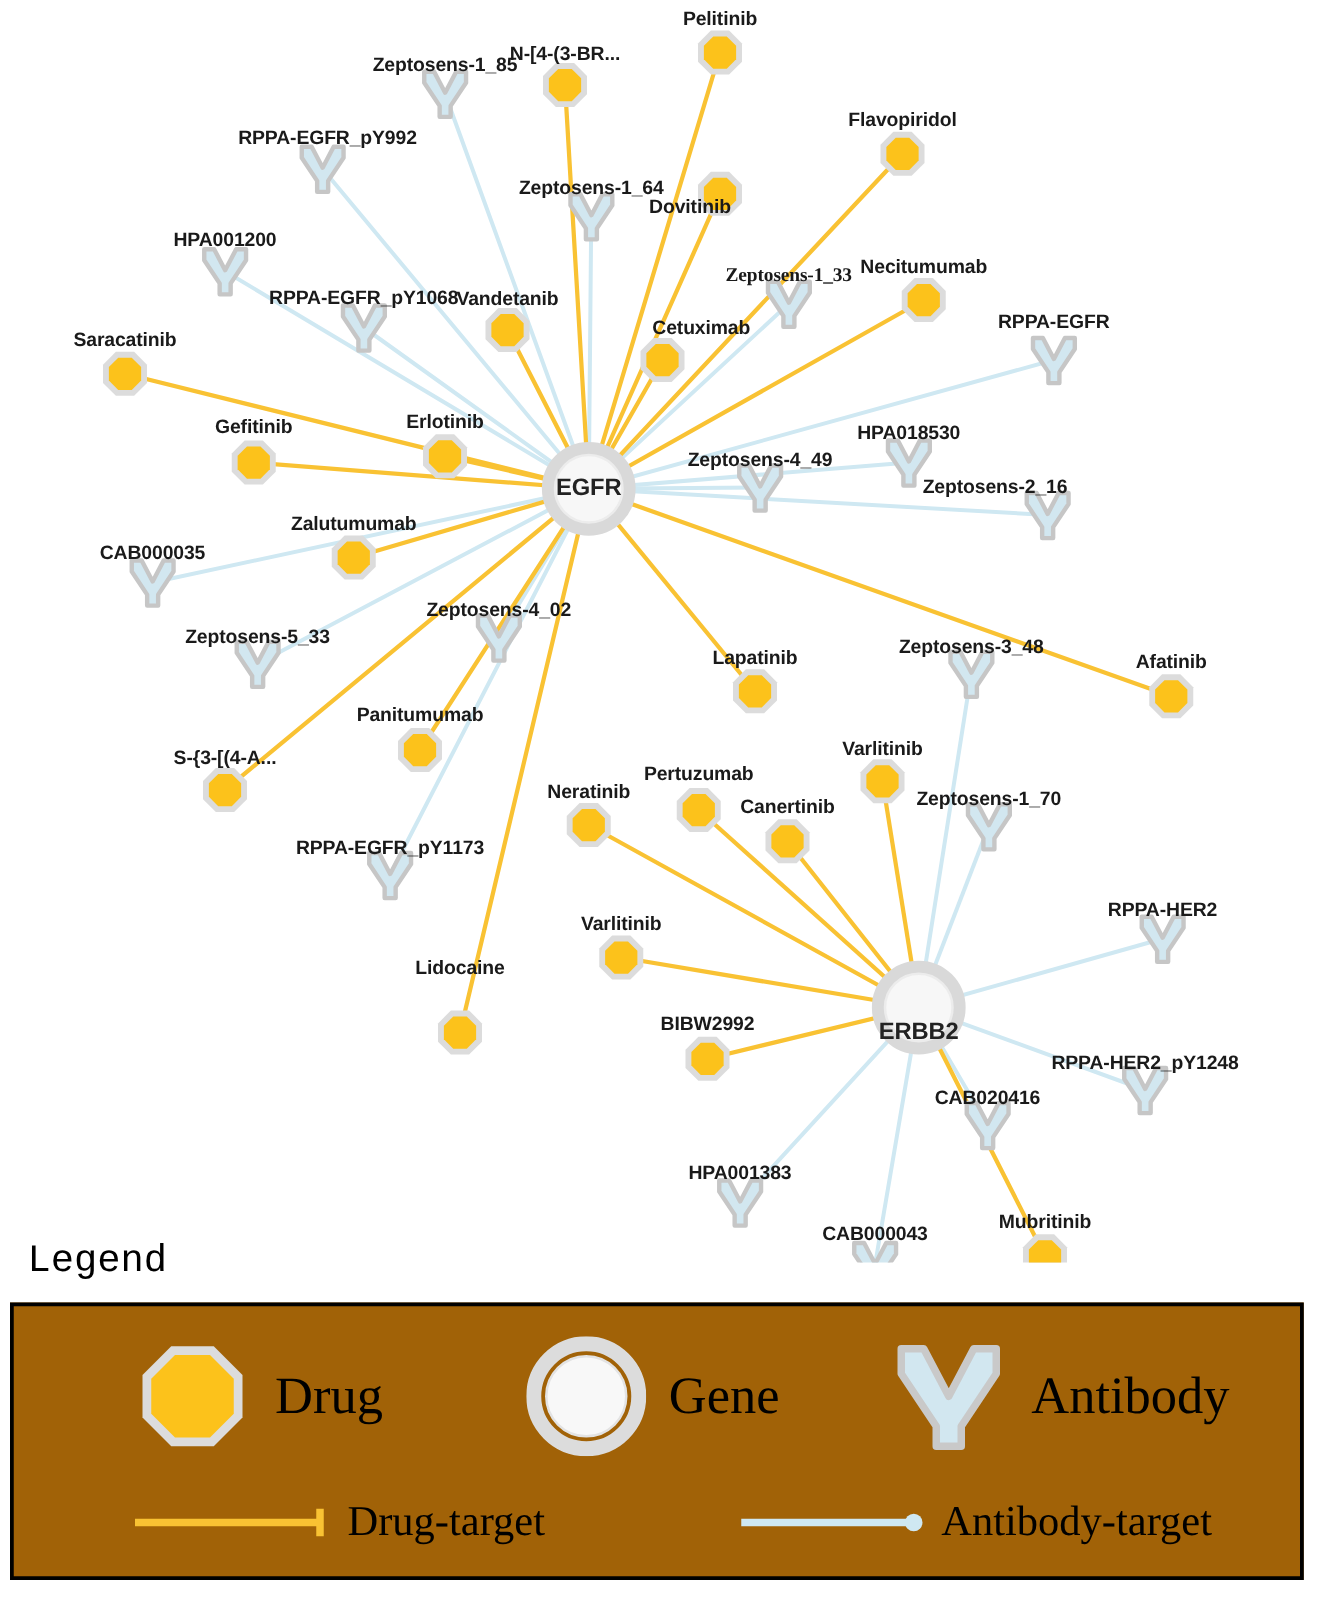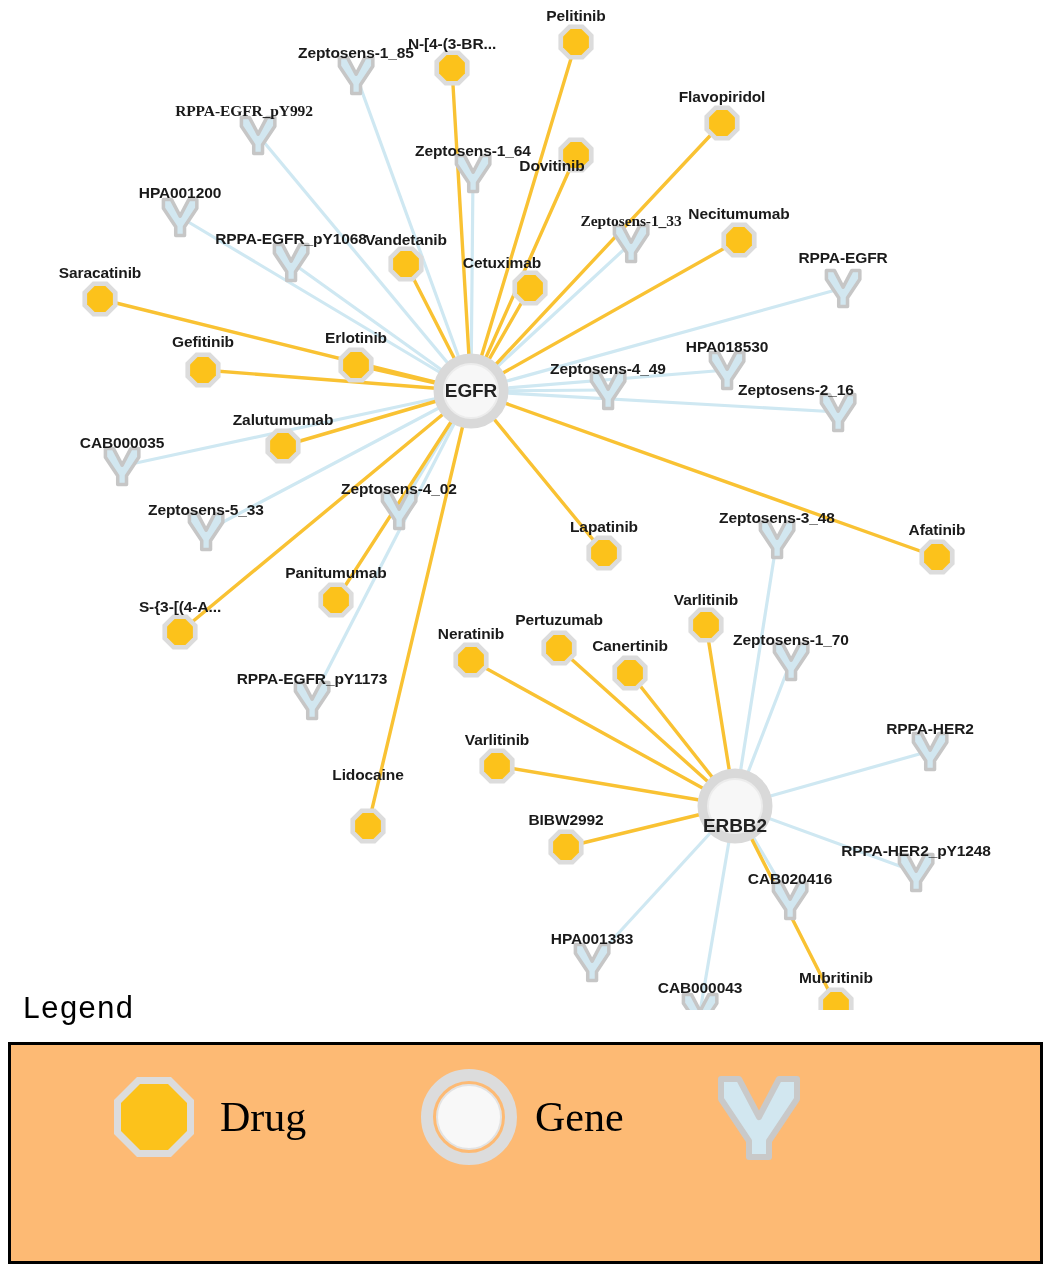--- a/index.html
+++ b/index.html
@@ -49,21 +49,21 @@
     color: #000;
     font-weight: normal;
   }
   #legend-box {
     position: absolute;
     left: 8px;
     top: 1042px;
     width: 1035px;
     height: 222px;
     border: 3px solid #000;
-    background: #fdba74;
+    background: #a16207;
     box-sizing: border-box;
   }
   .legend-row1 {
     position: absolute;
     left: 0;
     top: 20px;
     width: 100%;
     height: 110px;
   }
   .legend-item {
@@ -248,21 +248,21 @@
       <polygon points="583.6,854.3 573.3,864.6 558.7,864.6 548.4,854.3 548.4,839.7 558.7,829.4 573.3,829.4 583.6,839.7" fill="#dcdcdc"></polygon>
       <polygon points="578.9,852.4 571.4,859.9 560.6,859.9 553.1,852.4 553.1,841.6 560.6,834.1 571.4,834.1 578.9,841.6" fill="#fcc21b"></polygon>
       <polygon points="853.6,1012.3 843.3,1022.6 828.7,1022.6 818.4,1012.3 818.4,997.7 828.7,987.4 843.3,987.4 853.6,997.7" fill="#dcdcdc"></polygon>
       <polygon points="848.9,1010.4 841.4,1017.9 830.6,1017.9 823.1,1010.4 823.1,999.6 830.6,992.1 841.4,992.1 848.9,999.6" fill="#fcc21b"></polygon>
       <circle cx="471" cy="391" r="32" fill="none" stroke="#d9d9d9" stroke-width="11"></circle>
       <circle cx="471" cy="391" r="27" fill="#f7f7f7" stroke="#ececec" stroke-width="2"></circle>
       <circle cx="735" cy="806" r="32" fill="none" stroke="#d9d9d9" stroke-width="11"></circle>
       <circle cx="735" cy="806" r="27" fill="#f7f7f7" stroke="#ececec" stroke-width="2"></circle>
     </svg>
     <div class="node-label" style="left: 356px; top: 53px;">Zeptosens-1_85</div>
-    <div class="node-label" style="left: 244px; top: 111px; font-family: Liberation Serif, serif;">RPPA-EGFR_pY992</div>
+    <div class="node-label" style="left: 262px; top: 111px;">RPPA-EGFR_pY992</div>
     <div class="node-label" style="left: 473px; top: 151px;">Zeptosens-1_64</div>
     <div class="node-label" style="left: 180px; top: 193px;">HPA001200</div>
     <div class="node-label" style="left: 631px; top: 221px; font-family: Liberation Serif, serif;">Zeptosens-1_33</div>
     <div class="node-label" style="left: 291px; top: 239px;">RPPA-EGFR_pY1068</div>
     <div class="node-label" style="left: 843px; top: 258px;">RPPA-EGFR</div>
     <div class="node-label" style="left: 727px; top: 347px;">HPA018530</div>
     <div class="node-label" style="left: 608px; top: 369px;">Zeptosens-4_49</div>
     <div class="node-label" style="left: 796px; top: 390px;">Zeptosens-2_16</div>
     <div class="node-label" style="left: 122px; top: 443px;">CAB000035</div>
     <div class="node-label" style="left: 399px; top: 489px;">Zeptosens-4_02</div>
@@ -274,21 +274,21 @@
     <div class="node-label" style="left: 916px; top: 851px;">RPPA-HER2_pY1248</div>
     <div class="node-label" style="left: 790px; top: 879px;">CAB020416</div>
     <div class="node-label" style="left: 592px; top: 939px;">HPA001383</div>
     <div class="node-label" style="left: 700px; top: 988px;">CAB000043</div>
     <div class="node-label" style="left: 576px; top: 16px;">Pelitinib</div>
     <div class="node-label" style="left: 452px; top: 44px;">N-[4-(3-BR...</div>
     <div class="node-label" style="left: 722px; top: 97px;">Flavopiridol</div>
     <div class="node-label" style="left: 552px; top: 130px; margin-top: 36px;">Dovitinib</div>
     <div class="node-label" style="left: 739px; top: 214px;">Necitumumab</div>
     <div class="node-label" style="left: 406px; top: 240px;">Vandetanib</div>
-    <div class="node-label" style="left: 502px; top: 263px; text-align: center;">Cetuximab</div>
+    <div class="node-label" style="left: 561px; top: 263px; text-align: center;">Cetuximab</div>
     <div class="node-label" style="left: 100px; top: 273px;">Saracatinib</div>
     <div class="node-label" style="left: 203px; top: 342px;">Gefitinib</div>
     <div class="node-label" style="left: 356px; top: 338px;">Erlotinib</div>
     <div class="node-label" style="left: 283px; top: 420px;">Zalutumumab</div>
     <div class="node-label" style="left: 604px; top: 527px;">Lapatinib</div>
     <div class="node-label" style="left: 937px; top: 530px;">Afatinib</div>
     <div class="node-label" style="left: 706px; top: 600px;">Varlitinib</div>
     <div class="node-label" style="left: 336px; top: 573px;">Panitumumab</div>
     <div class="node-label" style="left: 180px; top: 607px;">S-{3-[(4-A...</div>
     <div class="node-label" style="left: 559px; top: 620px;">Pertuzumab</div>
@@ -320,16 +320,34 @@
         <circle cx="48" cy="48" r="42" fill="none" stroke="#dcdcdc" stroke-width="12"></circle>
         <circle cx="48" cy="48" r="32" fill="#f8f8f8" stroke="#e3e3e3" stroke-width="2"></circle>
       </svg>
       <span class="legend-text">Gene</span>
     </div>
 
     <div class="legend-item" style="left:700px; top:4px;">
       <svg width="96" height="96" viewBox="0 0 96 96">
         <path d="M10,10 L28,10 L48,48 L68,10 L86,10 L86,30 L58,72 L58,88 L38,88 L38,72 L10,30 Z" fill="#d2e7f0" stroke="#c9c9c9" stroke-width="6" stroke-linejoin="round"></path>
       </svg>
+      <span class="legend-text">Antibody</span>
     </div>
   </div>
 
+  <div class="legend-row2">
+    <div class="legend-item" style="left:95px; top:4px;">
+      <svg width="160" height="30" viewBox="0 0 160 30">
+        <line x1="2" y1="15" x2="150" y2="15" stroke="#f9c233" stroke-width="6"></line>
+        <line x1="150" y1="4" x2="150" y2="26" stroke="#f9c233" stroke-width="6"></line>
+      </svg>
+      <span class="legend-text-sm">Drug-target</span>
+    </div>
+
+    <div class="legend-item" style="left:580px; top:4px;">
+      <svg width="150" height="30" viewBox="0 0 150 30">
+        <line x1="2" y1="15" x2="136" y2="15" stroke="#cfe8f2" stroke-width="6"></line>
+        <circle cx="140" cy="15" r="7" fill="#cfe8f2"></circle>
+      </svg>
+      <span class="legend-text-sm">Antibody-target</span>
+    </div>
+  </div>
 </div>
 
 </body></html>

